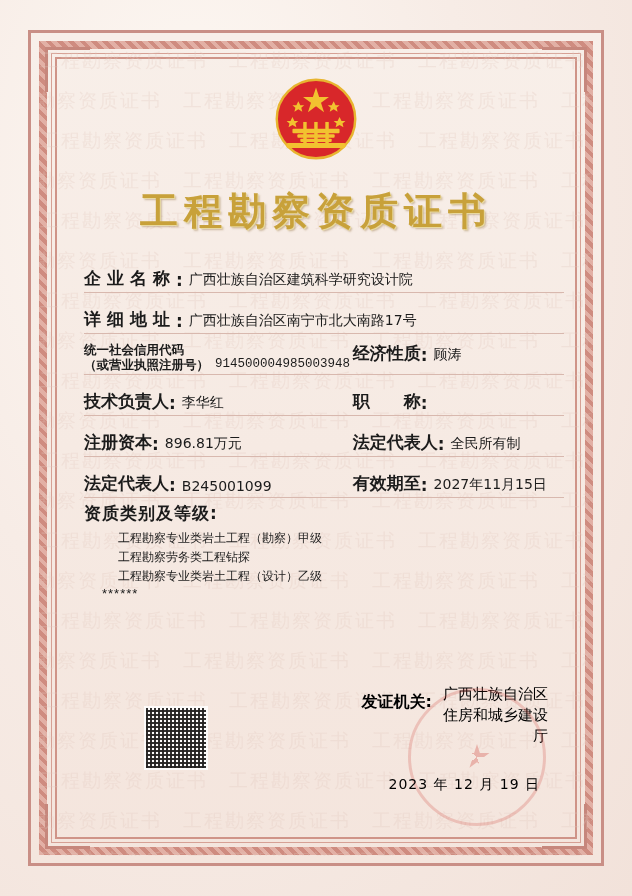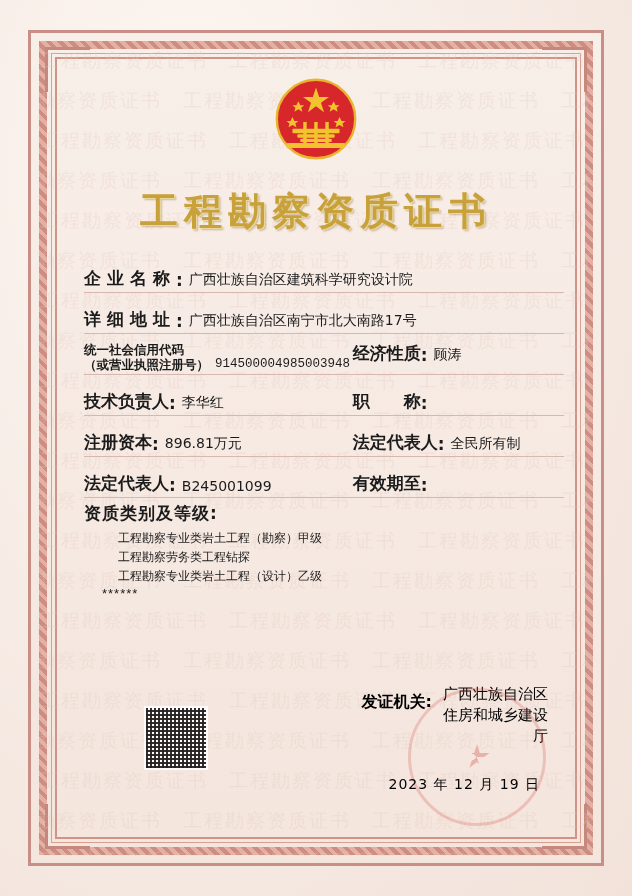--- a/index.html
+++ b/index.html
@@ -304,20 +304,21 @@
       <div class="row">
         <div class="two">
           <div class="half left">
             <span class="lab">法定代表人</span>
             <span class="lab">:</span>
             <span class="val">B245001099</span>
           </div>
           <div class="half right">
             <span class="lab">有效期至</span>
             <span class="lab">:</span>
+            <span class="val">2027年11月15日</span>
           </div>
         </div>
       </div>
 
       <div class="multi">
         <div class="qual-title">资质类别及等级:</div>
         <div class="qual-list" id="qual-list">
             <div>工程勘察专业类岩土工程（勘察）甲级</div>
             <div>工程勘察劳务类工程钻探</div>
             <div>工程勘察专业类岩土工程（设计）乙级</div>

